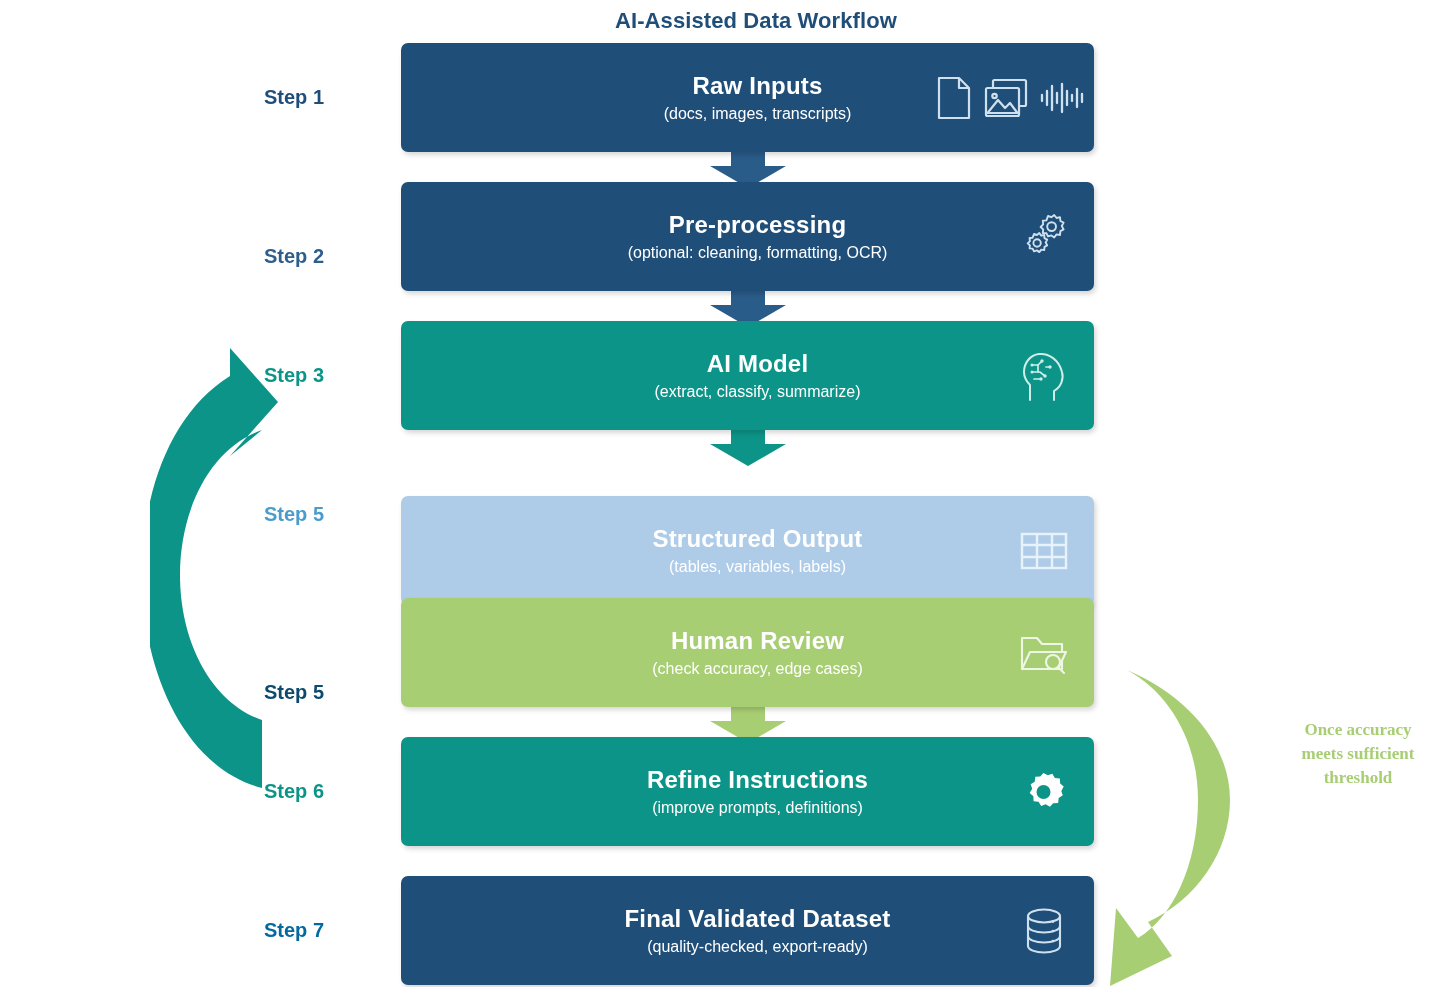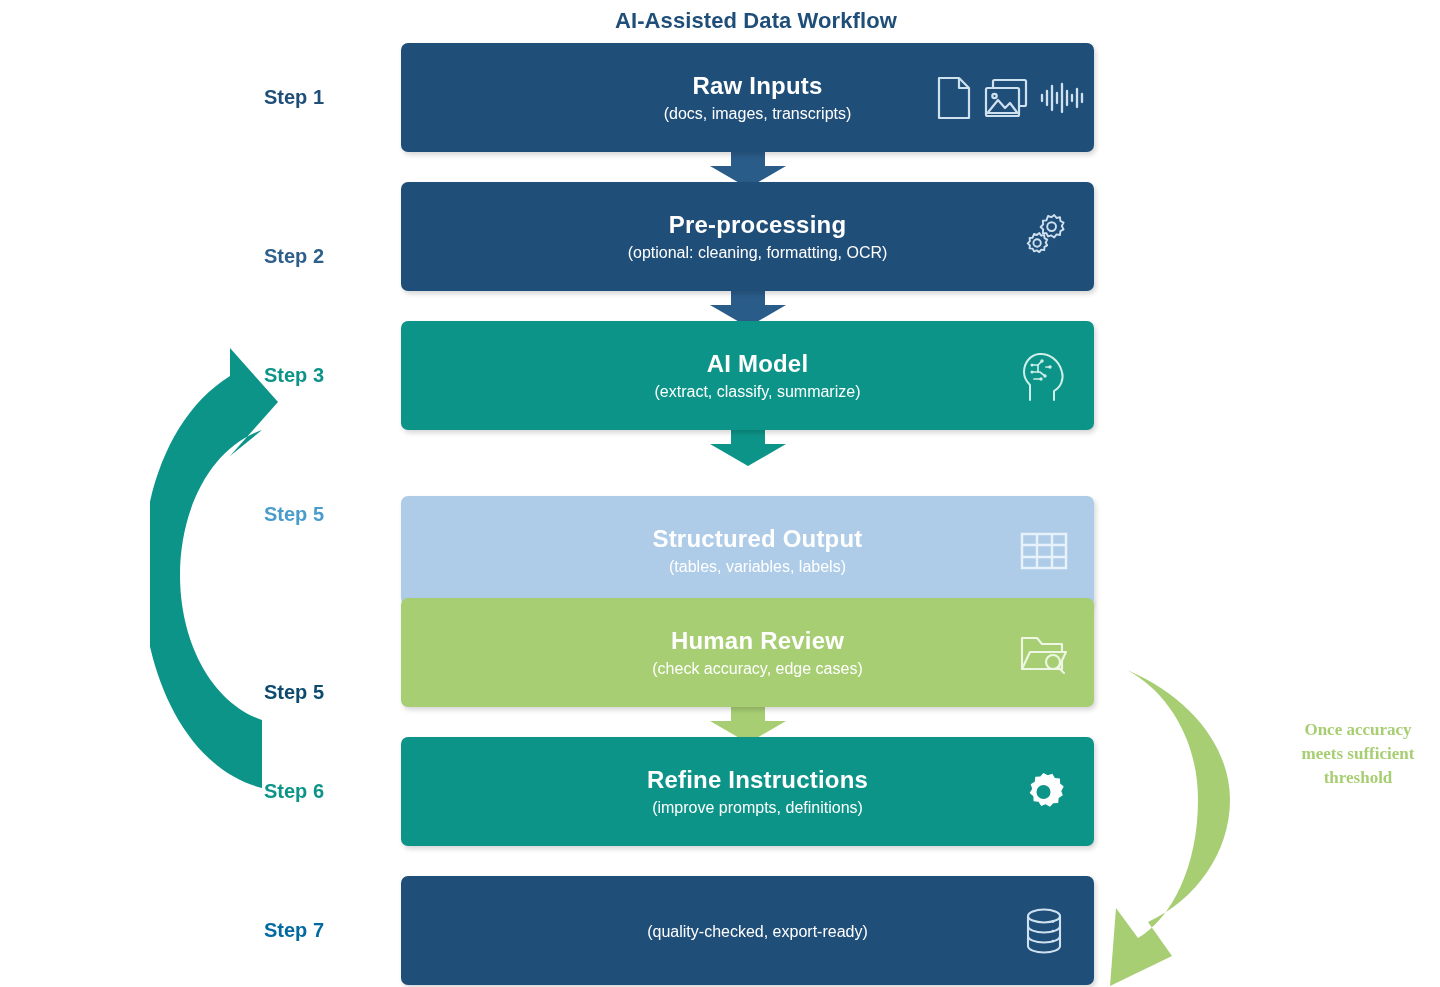--- a/index.html
+++ b/index.html
@@ -326,20 +326,21 @@
         <svg width="42" height="42" viewBox="0 0 42 42">
           <path d="M21 0 L25.6 2.2 L30.2 0.9 L32.9 5.1 L38 5.6 L38.3 10.7 L42 14 L39.5 18.5 L41 23 L36.8 25.8 L36.2 30.9 L31.1 31.1 L27.8 34.9 L23.3 32.3 L18.8 33.9 L16 29.7 L10.9 29.1 L10.7 24 L6.9 20.7 L9.5 16.2 L7.9 11.7 L12.1 8.9 L12.7 3.8 L17.8 3.6 Z" fill="#ffffff" transform="translate(0,2) scale(0.97)"></path>
           <circle cx="20.5" cy="21" r="7" fill="#0d9488"></circle>
         </svg>
       </span>
     </div>
   </div>
 
   <div class="stage-box" style="top:876px;background:#1f4e79;">
     <div class="stage-text">
+      <div class="stage-title">Final Validated Dataset</div>
       <div class="stage-sub">(quality-checked, export-ready)</div>
     </div>
     <div class="stage-icon">
       <span>
         <svg width="40" height="48" viewBox="0 0 40 48" fill="none" stroke="#cfe0ef" stroke-width="2.1">
           <ellipse cx="20" cy="9" rx="16" ry="6.5"></ellipse>
           <path d="M4 9 V39 C4 42.6, 11.2 45.5, 20 45.5 C28.8 45.5, 36 42.6, 36 39 V9"></path>
           <path d="M4 19 C4 22.6, 11.2 25.5, 20 25.5 C28.8 25.5, 36 22.6, 36 19"></path>
           <path d="M4 29 C4 32.6, 11.2 35.5, 20 35.5 C28.8 35.5, 36 32.6, 36 29"></path>
           <g stroke-width="2.6" stroke-linecap="round">

